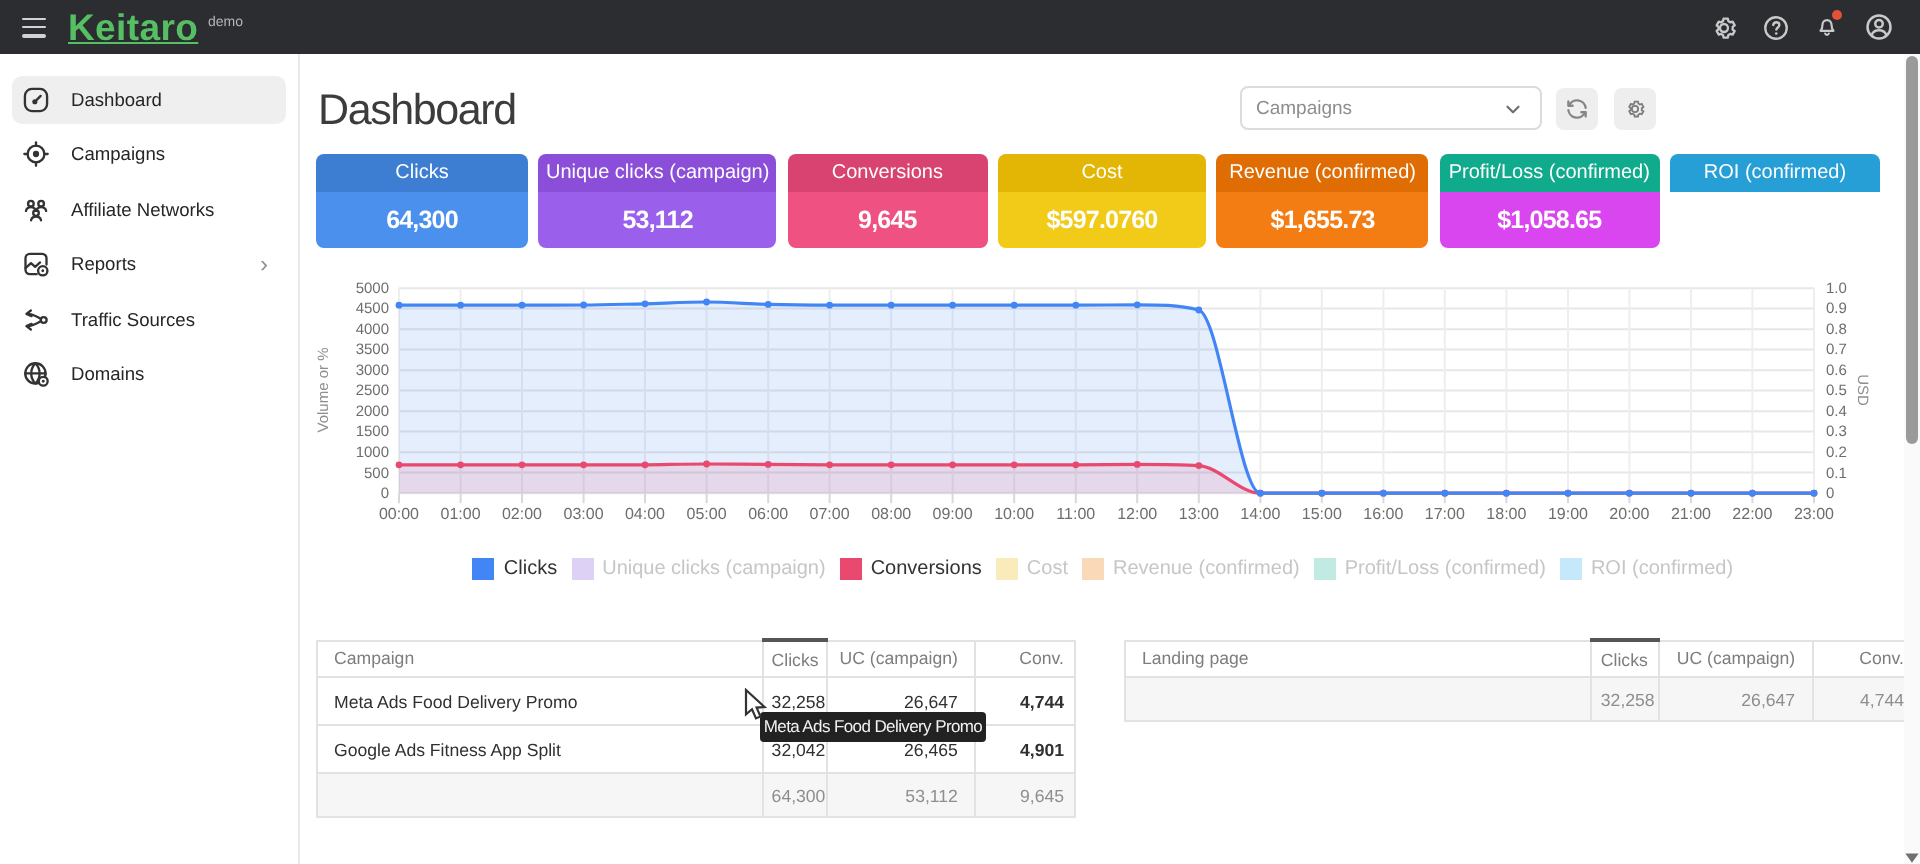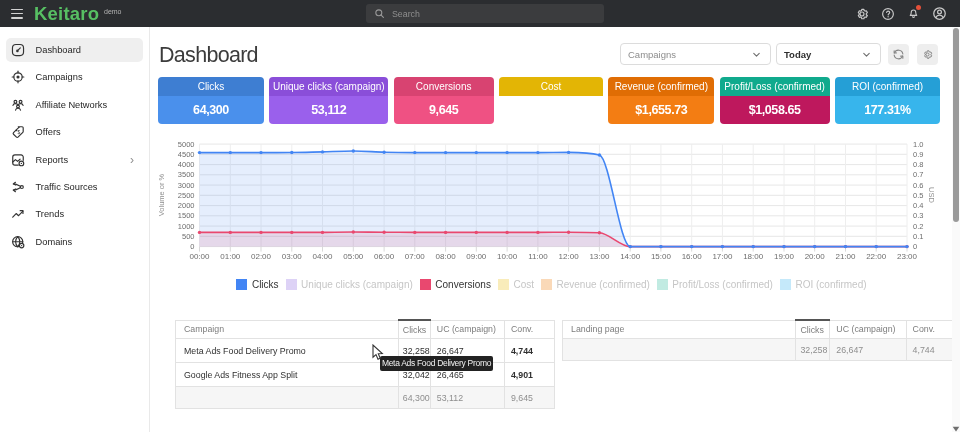--- a/index.html
+++ b/index.html
@@ -1,18 +1,18 @@
 <!DOCTYPE html>
 <html><head><meta charset="utf-8"><style>
 * { margin:0; padding:0; box-sizing:border-box; }
 html,body { width:960px; height:432px; overflow:hidden; font-family:"Liberation Sans",sans-serif; background:#fff; }
 .topbar { position:absolute; left:0; top:0; width:960px; height:27px; background:#2b2d30; }
 .burger { position:absolute; left:11px; top:8.5px; width:12px; height:10px; display:flex; flex-direction:column; justify-content:space-between; }
 .burger span { display:block; height:1.6px; background:#d2d2d2; border-radius:1px; }
-.logo { position:absolute; left:34px; top:3px; font-size:18.5px; font-weight:bold; color:#57bf63; letter-spacing:.2px; }
+.logo { position:absolute; left:34px; top:3px; font-size:18.5px; font-weight:bold; color:#57bf63; letter-spacing:.2px;text-decoration:underline; }
 .demo { position:absolute; left:104px; top:8px; font-size:7px; color:#b5b5b5; }
 .search { position:absolute; left:366px; top:4px; width:238px; height:19px; background:#3b3c3e; border-radius:3px; display:flex; align-items:center; padding-left:8px; }
 .search .stext { color:#8f8f8f; font-size:8.8px; margin-left:7px; }
 .tbicons { position:absolute; right:13px; top:0; height:27px; display:flex; align-items:center; gap:12px; }
 .tbi { position:relative; display:flex; align-items:center; }
 .reddot { position:absolute; right:-1px; top:-2px; width:5px; height:5px; background:#e55039; border-radius:50%; }
 .sidebar { position:absolute; left:0; top:27px; width:150px; height:405px; background:#fff; border-right:1px solid #e9e9e9; padding-top:11px; }
 .sitem { display:flex; align-items:center; height:24px; margin:0 6px 3.4px 6px; padding-left:5px; border-radius:5px; position:relative; }
 .sitem.active { background:#efefef; }
 .slabel { font-size:9.3px; color:#262626; margin-left:10.5px; }
@@ -30,49 +30,42 @@
 .legend { position:absolute; left:9.5px; top:251.5px; width:782px; text-align:center; font-size:10px; white-space:nowrap; }
 .litem { display:inline-flex; align-items:center; margin:0 3.5px; }
 .lsq { display:inline-block; width:11px; height:11px; margin-right:4.5px; }
 .dt { border-collapse:collapse; font-size:8.8px; position:absolute; top:292px; background:#fff; }
 .dt th, .dt td { border:1px solid #e2e2e2; padding:0 6px; white-space:nowrap; overflow:hidden; }
 .dt thead th { height:18.5px; font-weight:normal; color:#7d7d7d; }
 .dt thead th.sorted { border-top:2px solid #555; }
 .dt tbody td { height:24px; color:#303030; }
 .dt tfoot td { height:22px; background:#f6f6f6; color:#8e8e8e; }
 .tl { text-align:left; padding-left:8px !important; }
-.tr { text-align:left; }
+.tr { text-align:right; }
 .cl { text-align:left; padding:0 0 0 4px !important; overflow:visible !important; }
 .uc { padding-right:8px !important; }
 .cv { padding-right:5px !important; }
 .cb { font-weight:bold; }
-.t1 { left:24px; }
+.t1 { left:7px; }
 .t2 { left:411px; }
 .scroll { position:absolute; right:0; top:27px; width:8px; height:405px; background:#fafafa; }
 .thumb { position:absolute; right:1px; top:1px; width:6px; height:194px; background:#9a9a9a; border-radius:3px; }
 .sarrow { position:absolute; right:0px; bottom:-1px; }
 .tooltip { position:absolute; left:380px; top:356px; width:113px; height:14.5px; background:#222; border-radius:2px; color:#f2f2f2; font-size:8.5px; line-height:14.5px; text-align:center; letter-spacing:-0.3px; }
 .cursor { position:absolute; left:372px; top:344px; }
 </style></head>
 <body>
 <div class="topbar">
   <div class="burger">
       <span></span>
       <span></span>
       <span></span>
     </div>
   <div class="logo">Keitaro</div>
     <div class="demo">demo</div>
-  <div class="search">
-      <svg viewBox="0 0 24 24" width="11" height="11" fill="none" stroke="#9a9a9a" stroke-width="2.4" stroke-linecap="round">
-        <circle cx="10.5" cy="10.5" r="6.5"></circle>
-        <line x1="15.6" y1="15.6" x2="20.5" y2="20.5"></line>
-      </svg>
-      <span class="stext">Search</span>
-    </div>
   <div class="tbicons">
     <span class="tbi">
         <svg viewBox="0 0 24 24" width="14" height="14" fill="none" stroke="#c9c9c9" stroke-width="2" stroke-linecap="round" stroke-linejoin="round">
           <path d="M12 8.6a3.4 3.4 0 1 0 0 6.8 3.4 3.4 0 0 0 0-6.8z"></path>
           <path d="M19.4 13.5l1.8 1-1.8 3.2-2-.6a7 7 0 0 1-1.7 1l-.4 2.1h-3.7l-.4-2.1a7 7 0 0 1-1.7-1l-2 .6-1.8-3.2 1.6-1.4a7 7 0 0 1 0-2l-1.6-1.4 1.8-3.2 2 .6a7 7 0 0 1 1.7-1l.4-2.1h3.7l.4 2.1a7 7 0 0 1 1.7 1l2-.6 1.8 3.2-1.8 1.4a7 7 0 0 1 0 2z"></path>
         </svg>
       </span>
     <span class="tbi">
         <svg viewBox="0 0 24 24" width="14" height="14" fill="none" stroke="#c9c9c9" stroke-width="2" stroke-linecap="round" stroke-linejoin="round">
           <circle cx="12" cy="12" r="9.2"></circle>
@@ -122,28 +115,20 @@
         <path d="M3.4 12.8c.5-2 2.2-3.2 4.2-3.2 2.1 0 3.8 1.2 4.3 3.2"></path>
         <circle cx="16.4" cy="6.6" r="2.4"></circle>
         <path d="M12.2 12.8c.5-2 2.2-3.2 4.2-3.2 2.1 0 3.8 1.2 4.3 3.2"></path>
         <circle cx="12" cy="14.6" r="2.4"></circle>
         <path d="M7.8 20.8c.5-2 2.2-3.2 4.2-3.2 2.1 0 3.8 1.2 4.3 3.2"></path>
       </svg>
       <span class="slabel">Affiliate Networks</span>
     </div>
     <div class="sitem">
       <svg class="sic" viewBox="0 0 24 24" width="14" height="14" fill="none" stroke="#333" stroke-width="2" stroke-linecap="round" stroke-linejoin="round">
-        <path d="M12.6 3h6.4c1 0 1.9.9 1.9 1.9v6.4c0 .5-.2 1-.6 1.3l-8.3 8.3c-.7.7-1.9.7-2.6 0l-5.1-5.1c-.7-.7-.7-1.9 0-2.6l8.3-8.3c.3-.4.8-.6 1.3-.6z"></path>
-        <circle cx="9.2" cy="9.2" r="1.6" fill="#333" stroke="none"></circle>
-        <text x="13.3" y="15.8" font-size="8.5" fill="#333" stroke="none" text-anchor="middle" font-family="Liberation Sans">$</text>
-      </svg>
-      <span class="slabel">Offers</span>
-    </div>
-    <div class="sitem">
-      <svg class="sic" viewBox="0 0 24 24" width="14" height="14" fill="none" stroke="#333" stroke-width="2" stroke-linecap="round" stroke-linejoin="round">
         <path d="M21 12.5V7c0-2-1.7-3.7-3.7-3.7H6.7C4.7 3.3 3 5 3 7v10c0 2 1.7 3.7 3.7 3.7h5.8"></path>
         <path d="M3 15.5l4.7-4.2 3.6 3.1 4.2-3.7"></path>
         <g transform="translate(17.8 17.8)">
           <circle r="4"></circle>
           <circle r="1.2" fill="#333" stroke="none"></circle>
         </g>
       </svg>
       <span class="slabel">Reports</span>
       <span class="chev">›</span>
     </div>
@@ -152,44 +137,34 @@
         <circle cx="18.6" cy="12" r="2.5"></circle>
         <path d="M16 10.9C11.8 8.7 9.3 7 5 6.6"></path>
         <path d="M16 13.1c-4.2 2.2-6.7 3.9-11 4.3"></path>
         <path d="M7.6 3.9L3.8 6.7l4.4 2"></path>
         <path d="M7.6 20.1l-3.8-2.8 4.4-2"></path>
       </svg>
       <span class="slabel">Traffic Sources</span>
     </div>
     <div class="sitem">
       <svg class="sic" viewBox="0 0 24 24" width="14" height="14" fill="none" stroke="#333" stroke-width="2" stroke-linecap="round" stroke-linejoin="round">
-        <path d="M3 17.5l5.8-6.3 4.2 3.7L20.5 7"></path>
-        <path d="M15.7 6.3h4.8v4.8"></path>
-      </svg>
-      <span class="slabel">Trends</span>
-    </div>
-    <div class="sitem">
-      <svg class="sic" viewBox="0 0 24 24" width="14" height="14" fill="none" stroke="#333" stroke-width="2" stroke-linecap="round" stroke-linejoin="round">
         <circle cx="11.5" cy="11.5" r="8.7"></circle>
         <path d="M2.8 11.5h17.4M11.5 2.8c-2.4 2.5-3.6 5.4-3.6 8.7s1.2 6.2 3.6 8.7c2.4-2.5 3.6-5.4 3.6-8.7s-1.2-6.2-3.6-8.7z"></path>
         <g transform="translate(18.2 18.2)">
           <circle r="3.8" fill="#fff"></circle>
           <circle r="1.2" fill="#333" stroke="none"></circle>
         </g>
       </svg>
       <span class="slabel">Domains</span>
     </div>
   </div>
 <div class="content">
   <div class="title">Dashboard</div>
   <div class="controls">
     <div class="sel" style="width:151px;color:#8d8d8d">Campaigns <svg viewBox="0 0 24 24" width="11" height="11" fill="none" stroke="#6f6f6f" stroke-width="2.4" stroke-linecap="round" stroke-linejoin="round">
-          <path d="M6 9.5l6 6 6-6"></path>
-        </svg></div>
-    <div class="sel" style="width:105px;color:#2e2e2e;font-weight:bold;margin-left:5px">Today <svg viewBox="0 0 24 24" width="11" height="11" fill="none" stroke="#6f6f6f" stroke-width="2.4" stroke-linecap="round" stroke-linejoin="round">
           <path d="M6 9.5l6 6 6-6"></path>
         </svg></div>
     <div class="btn" style="margin-left:6.5px">
         <svg viewBox="0 0 24 24" width="13" height="13" fill="none" stroke="#868686" stroke-width="2.1" stroke-linecap="round" stroke-linejoin="round">
           <path d="M20 11a8.1 8.1 0 0 0-15.5-2"></path>
           <path d="M4 5v4h4"></path>
           <path d="M4 13a8.1 8.1 0 0 0 15.5 2"></path>
           <path d="M20 19v-4h-4"></path>
         </svg>
       </div>
@@ -208,32 +183,32 @@
       <div class="card" style="width:119px">
         <div class="chd" style="background:#8a4ed9">Unique clicks (campaign)</div>
         <div class="cbd" style="background:#9a60ec">53,112</div>
       </div>
       <div class="card" style="width:100px">
         <div class="chd" style="background:#d84371">Conversions</div>
         <div class="cbd" style="background:#ef5183">9,645</div>
       </div>
       <div class="card" style="width:104px">
         <div class="chd" style="background:#e3b505">Cost</div>
+        <div class="cbd" style="background:#f2ca18">$597.0760</div>
       </div>
       <div class="card" style="width:106px">
         <div class="chd" style="background:#e06d04">Revenue (confirmed)</div>
         <div class="cbd" style="background:#f37d13">$1,655.73</div>
       </div>
       <div class="card" style="width:110px">
         <div class="chd" style="background:#10aa8d">Profit/Loss (confirmed)</div>
-        <div class="cbd" style="background:#be185d">$1,058.65</div>
+        <div class="cbd" style="background:#d946ef">$1,058.65</div>
       </div>
       <div class="card" style="width:105px">
         <div class="chd" style="background:#259fd6">ROI (confirmed)</div>
-        <div class="cbd" style="background:#37b5ec">177.31%</div>
       </div>
     </div>
   <svg class="chart" width="800" height="130" viewBox="0 0 800 130" font-family="Liberation Sans, sans-serif">
       <line x1="49.5" y1="112.6" x2="757.0" y2="112.6" stroke="#e7e7e7" stroke-width="1"></line>
       <line x1="49.5" y1="102.3" x2="757.0" y2="102.3" stroke="#e7e7e7" stroke-width="1"></line>
       <line x1="49.5" y1="92.1" x2="757.0" y2="92.1" stroke="#e7e7e7" stroke-width="1"></line>
       <line x1="49.5" y1="81.8" x2="757.0" y2="81.8" stroke="#e7e7e7" stroke-width="1"></line>
       <line x1="49.5" y1="71.6" x2="757.0" y2="71.6" stroke="#e7e7e7" stroke-width="1"></line>
       <line x1="49.5" y1="61.3" x2="757.0" y2="61.3" stroke="#e7e7e7" stroke-width="1"></line>
       <line x1="49.5" y1="51.1" x2="757.0" y2="51.1" stroke="#e7e7e7" stroke-width="1"></line>

